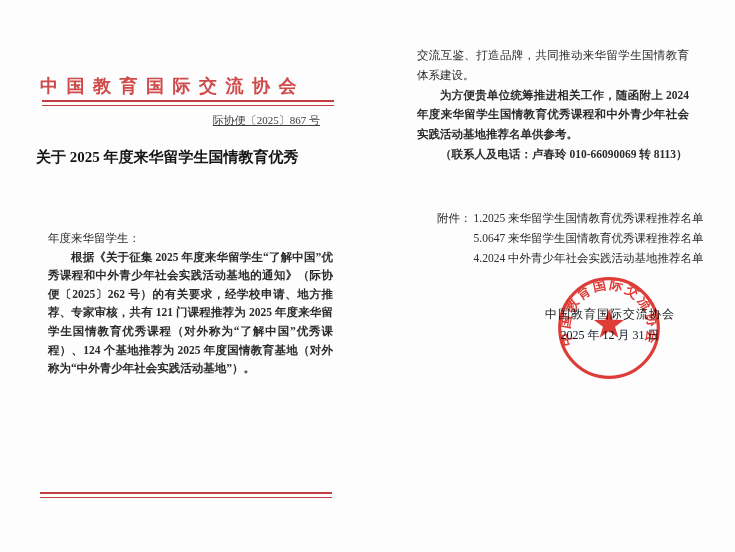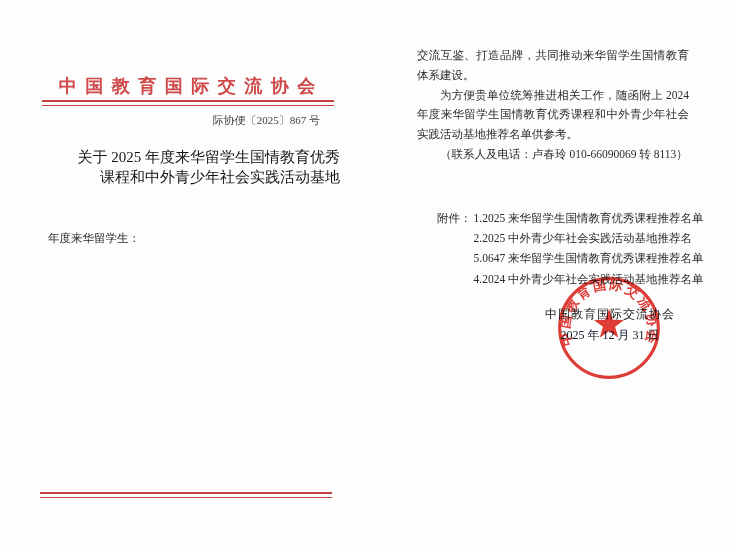--- a/index.html
+++ b/index.html
@@ -14,48 +14,48 @@
     position:relative;
     background:#fdfdfd;
     font-family:"Liberation Serif","DejaVu Serif",serif;
     color:var(--ink);
   }
   .abs{position:absolute;}
 
   
   .org-name{
     left:40px;top:74px;width:296px;
-    text-align:center;
+    text-align:left;
     color:var(--header-red);
     font-size:18px;font-weight:700;
     letter-spacing:2px;
     white-space:nowrap;
   }
   .rule-double{
     left:42px;top:100px;width:292px;height:6px;
     border-top:2px solid var(--rule-red);
     border-bottom:1px solid var(--rule-red);
   }
   .doc-number{
     left:40px;top:113px;width:280px;
     text-align:right;
-    font-size:11px;color:#3c3c3c;
+    font-size:11px;color:#3c3c3c;text-decoration:underline;
   }
   .letter-title{
     left:36px;top:147px;width:304px;
-    text-align:right;
-    font-size:15px;font-weight:400;line-height:20px;
+    text-align:left;
+    font-size:15px;font-weight:700;line-height:20px;
     color:#151515;
   }
   .body-left{
     left:48px;top:229px;width:285px;
     font-size:11.5px;line-height:18.6px;
     text-align:justify;
   }
-  .body-left p.indent, .body-right p.indent{text-indent:2em;}
+  .body-left p.indent, .body-right p.indent{text-indent:2em;font-weight:bold;}
   .footer-rule{
     left:40px;top:492px;width:292px;height:6px;
     border-top:2px solid var(--rule-red);
     border-bottom:1px solid var(--rule-red);
   }
 
   
   .body-right{
     left:417px;top:46px;width:272px;
     font-size:11.5px;line-height:19.8px;
@@ -87,40 +87,39 @@
 <body>
 
 <div class="abs org-name">中 国 教 育 国 际 交 流 协 会</div>
 
 <div class="abs rule-double"></div>
 
 <div class="abs doc-number">际协便〔2025〕867 号</div>
 
 <div class="abs letter-title">
   <div>关于 2025 年度来华留学生国情教育优秀</div>
-  <div>课程和中外青少年社会实践活动基地</div>
 </div>
 
 <div class="abs body-left">
   <p>年度来华留学生：</p>
+  <p class="indent">根据《关于征集 2025 年度来华留学生“了解中国”优秀课程和中外青少年社会实践活动基地的通知》（际协便〔2025〕262 号）的有关要求，经学校申请、地方推荐、专家审核，共有 121 门课程推荐为 2025 年度来华留学生国情教育优秀课程（对外称为“了解中国”优秀课程）、124 个基地推荐为 2025 年度国情教育基地（对外称为“中外青少年社会实践活动基地”）。</p>
 </div>
 
 <div class="abs footer-rule"></div>
 
 <div class="abs body-right">
   <p>交流互鉴、打造品牌，共同推动来华留学生国情教育体系建设。</p>
   <p class="indent">为方便贵单位统筹推进相关工作，随函附上 2024 年度来华留学生国情教育优秀课程和中外青少年社会实践活动基地推荐名单供参考。</p>
   <p class="indent">（联系人及电话：卢春玲  010-66090069 转 8113）</p>
 </div>
 
 <div class="abs attachments">
   <div class="label">附件：</div>
   <div class="items">
     <div>1.2025 来华留学生国情教育优秀课程推荐名单</div>
-    <div>2.2025 中外青少年社会实践活动基地推荐名</div>
     <div>5.0647 来华留学生国情教育优秀课程推荐名单</div>
     <div>4.2024 中外青少年社会实践活动基地推荐名单</div>
   </div>
 </div>
 
 <div class="abs signature-org">中国教育国际交流协会</div>
 <div class="abs signature-date">2025 年 12 月 31 日</div>
 
 <svg class="abs seal" viewBox="0 0 100 100" xmlns="http://www.w3.org/2000/svg">
   <circle cx="50" cy="50" r="46.5" fill="none" stroke="#dd2c25" stroke-width="3"></circle>

